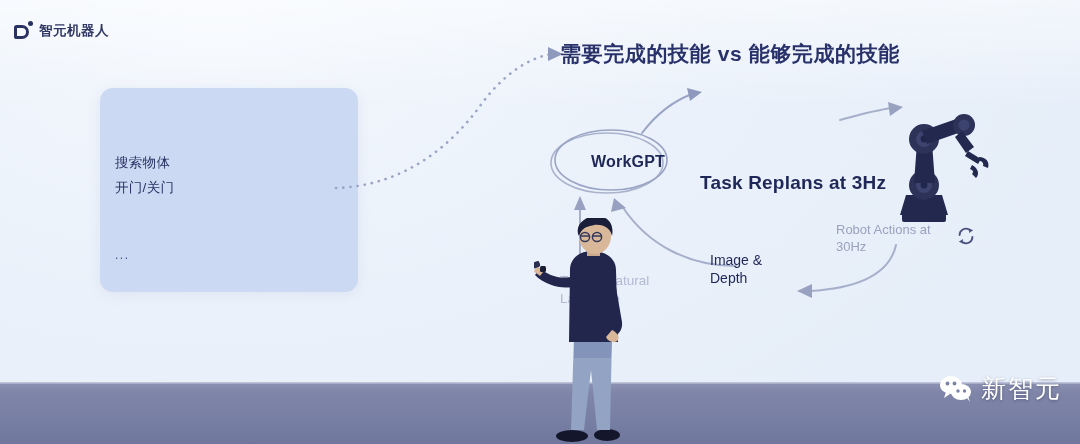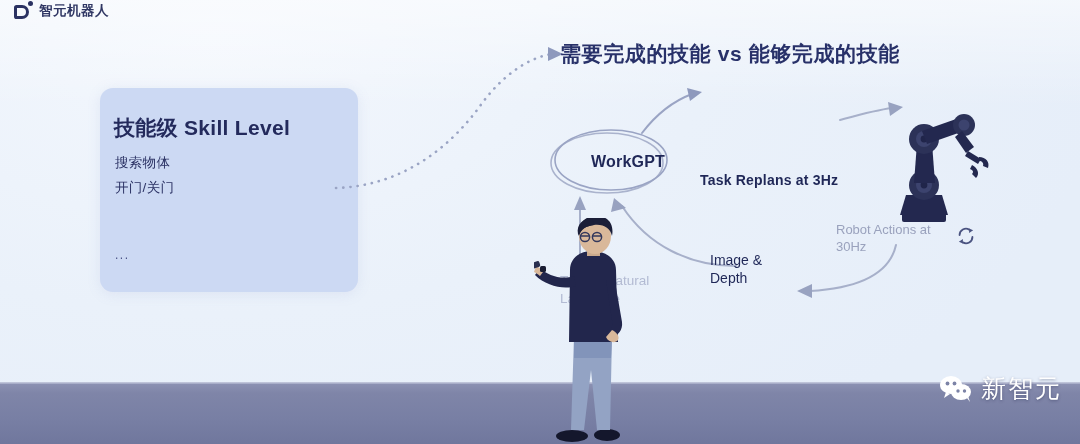--- a/index.html
+++ b/index.html
@@ -28,21 +28,21 @@
     position:absolute; left:0; top:382px; width:1080px; height:62px;
     background:linear-gradient(180deg,#8e93b4 0%, #7f85a8 18%, #787fa4 60%, #70779d 100%);
   }
   #floor::before{
     content:""; position:absolute; left:0; top:0; width:100%; height:2px;
     background:linear-gradient(180deg,#c9cee0,#9ea4c2);
   }
 
   
   #brand {
-    position:absolute; left:14px; top:2px;
+    position:absolute; left:14px; top:22px;
     display:flex; align-items:center; gap:7px;
     z-index:30;
   }
   #brand .mark { width:18px; height:18px; position:relative; }
   #brand .mark .d {
     position:absolute; left:0; top:3px; width:15px; height:14px;
     border:3px solid #2b3262; border-radius:3px 8px 8px 3px;
   }
   #brand .mark .dot {
     position:absolute; right:-1px; top:-1px; width:5px; height:5px;
@@ -90,21 +90,21 @@
 
   #lbl-workgpt {
     left:578px; top:153px; width:100px; text-align:center;
     font-size:16px; font-weight:700; letter-spacing:.2px;
   }
   #lbl-meta {
     left:697px; top:90px; font-size:13.5px; font-weight:600;
     line-height:17px; width:150px;
   }
   #lbl-replans {
-    left:700px; top:172px; font-size:14px; font-weight:700; letter-spacing:.2px;
+    left:700px; top:172px; font-size:19px; font-weight:700; letter-spacing:.2px;
     white-space:nowrap;
   }
   #lbl-imgdepth {
     left:710px; top:251px; font-size:14px; font-weight:400;
     line-height:18px; width:90px;
   }
   #lbl-robotact {
     left:836px; top:221px; font-size:13px; font-weight:500;
     line-height:17px; width:120px; color:#9aa2bd;
   }
@@ -144,21 +144,20 @@
     <span class="mark">
       <span class="d"></span>
         <span class="dot"></span>
     </span>
     <span class="btxt">智元机器人</span>
   </div>
 
   <div id="slide-title">需要完成的技能 vs 能够完成的技能</div>
 
   <div id="skill-panel">
-    <div id="skill-title">技能级 Skill Level</div>
     <ul id="skill-list">
       <li>搜索物体</li>
       <li>开门/关门</li>
     </ul>
     <div id="skill-ellipsis">...</div>
   </div>
 
   <svg id="dotted-arrow" width="250" height="180" viewBox="0 0 250 180">
     <path d="M6,158 C70,156 118,120 150,76 C170,48 196,28 222,24" fill="none" stroke="#9aa4c4" stroke-width="2.6" stroke-linecap="round" stroke-dasharray="0.2 7"></path>
     <path d="M218,17 L233,24 L218,31 Z" fill="#8e99bd"></path>

